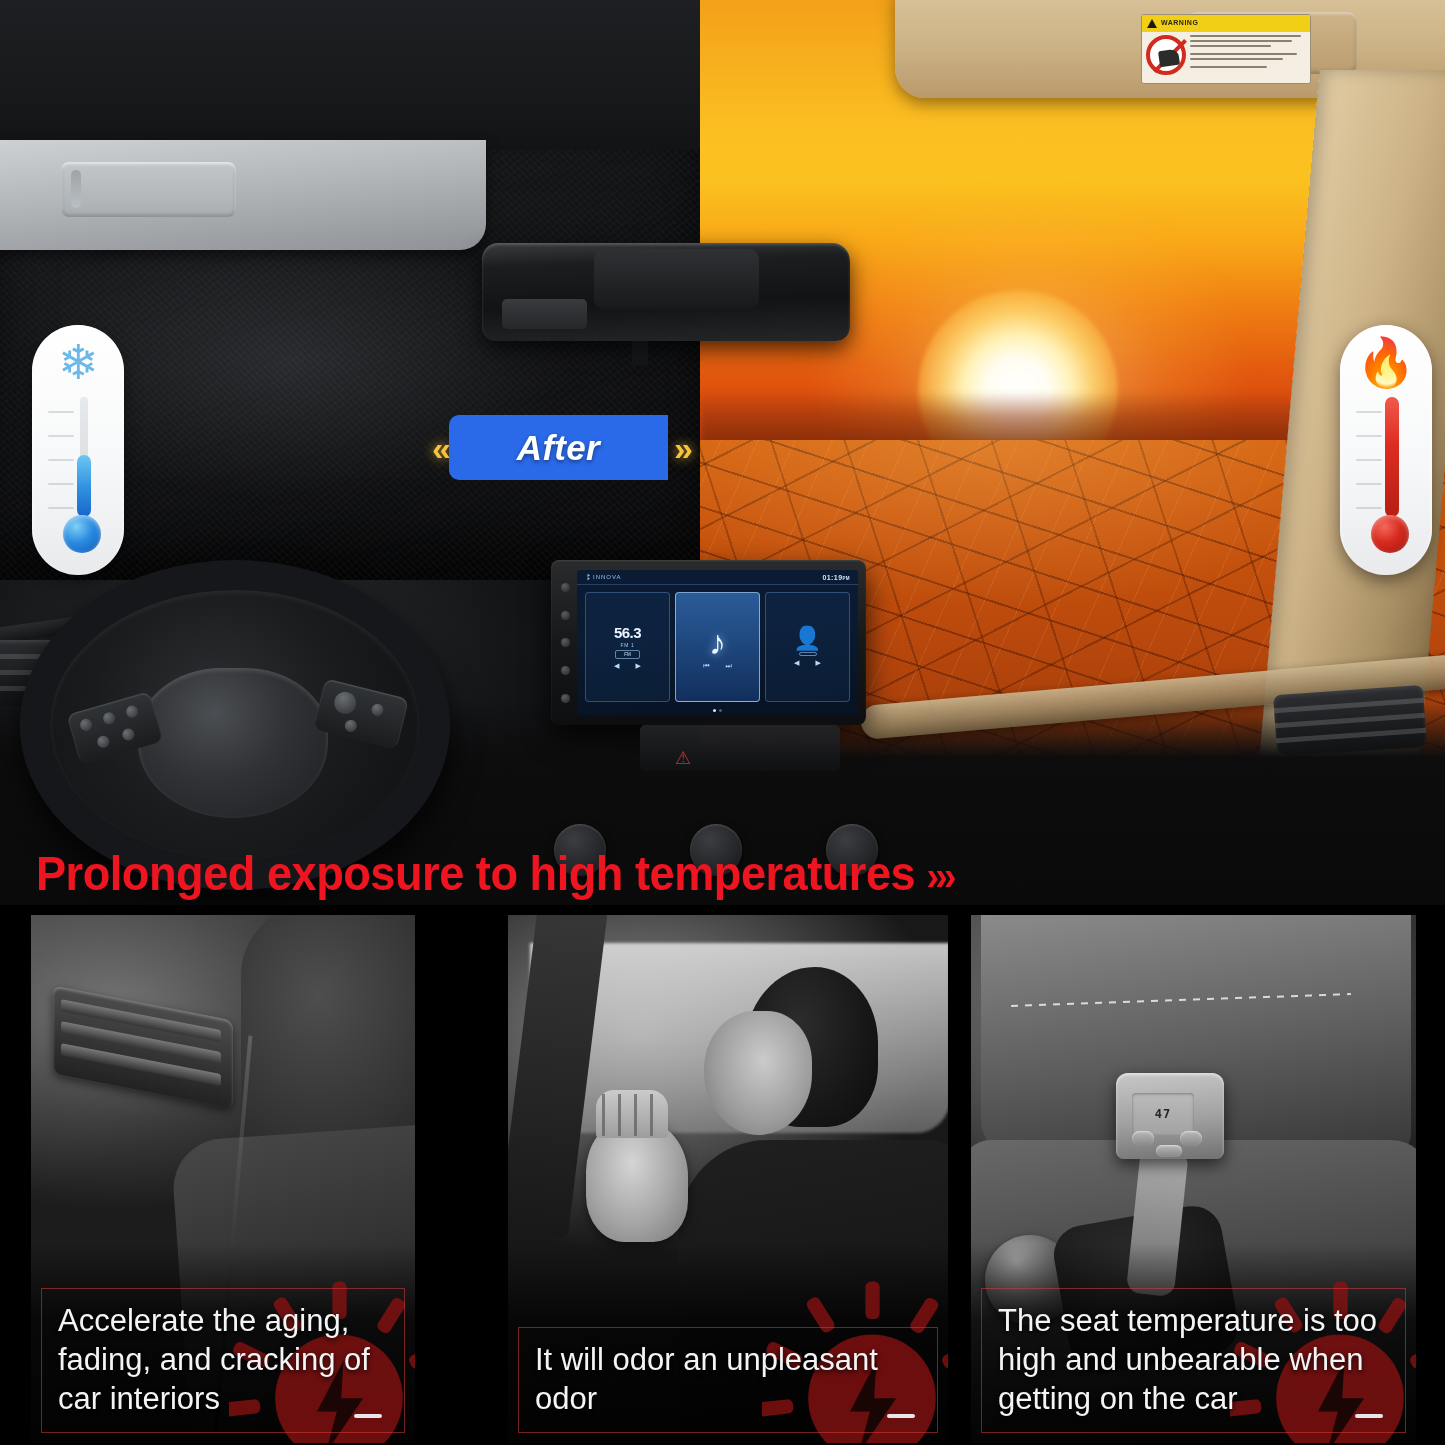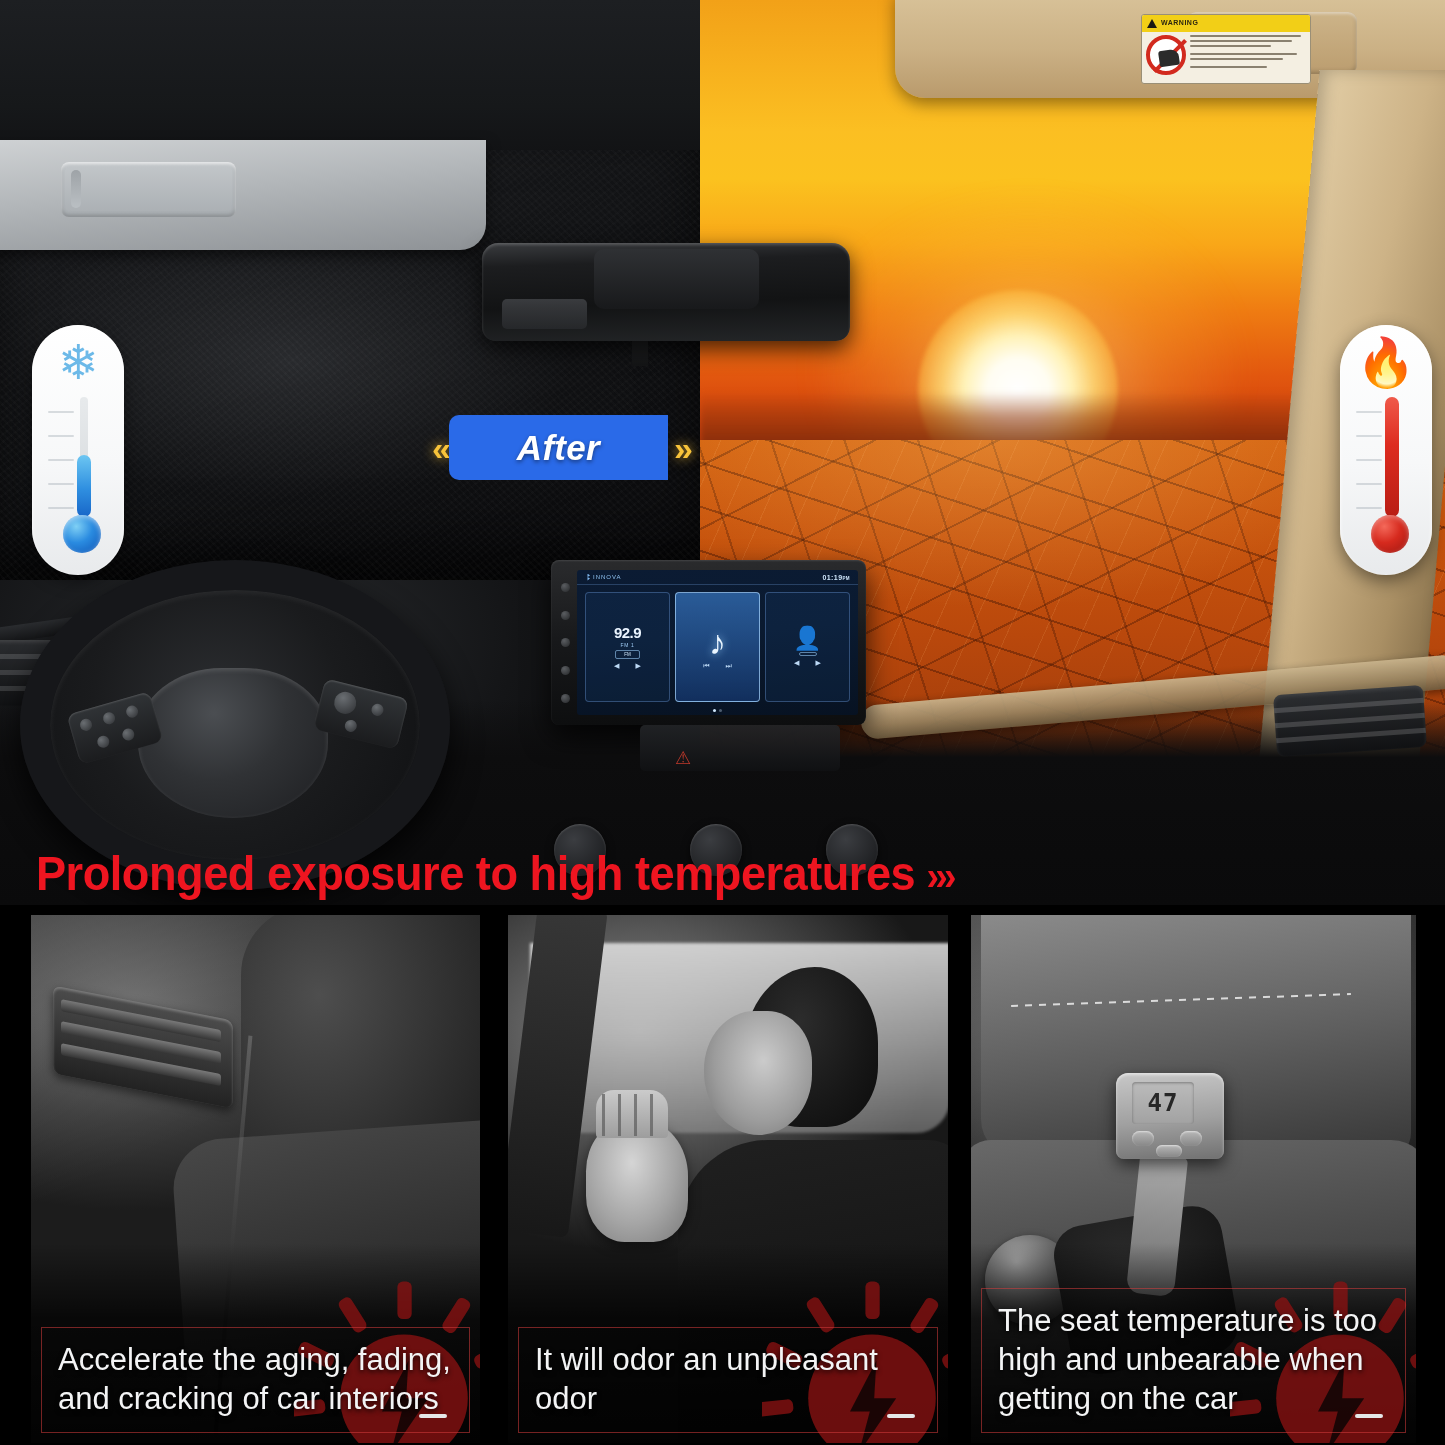--- a/index.html
+++ b/index.html
@@ -373,21 +373,21 @@
   }
   .subtitle{
     color:#ee1520; font-size:48px; font-weight:bold; white-space:nowrap;
     transform:scaleX(.94); transform-origin:left center; letter-spacing:-.5px;
   }
   .subtitle .arrows{ color:#ee1520; font-size:40px; letter-spacing:-4px; margin-left:12px; }
 
   
   .panels{ position:absolute; left:0; top:915px; width:1445px; height:530px; z-index:10; }
   .panel{ position:absolute; top:0; height:528px; overflow:hidden; background:#0b0b0c; }
-  .panel.p1{ left:31px; width:449px; }
+  .panel.p1{ left:31px; width:384px; }
   .panel.p2{ left:508px; width:440px; }
   .panel.p3{ left:971px; width:445px; }
 
   .photo{ position:absolute; inset:0; filter:grayscale(1); }
   
   .photo.ph1{
     background:
       linear-gradient(155deg, rgba(255,255,255,.10) 0%, rgba(0,0,0,0) 40%),
       radial-gradient(ellipse 320px 200px at 22% 18%, #6a6c6e 0%, #3a3c3e 55%, #1b1c1d 100%),
       linear-gradient(170deg,#55585a 0%,#3a3c3e 42%,#202122 75%,#0e0f10 100%);
@@ -485,25 +485,25 @@
     background:linear-gradient(172deg,#67696b 0%,#3e4042 50%,#161718 100%);
     border-radius:30px 40px 0 0;
   }
   .ph3 .gun{
     position:absolute; left:145px; top:158px; width:108px; height:86px;
     background:linear-gradient(175deg,#c6c8ca 0%,#9ea0a2 55%,#6f7173 100%);
     border-radius:12px 12px 8px 8px;
     box-shadow:0 6px 16px rgba(0,0,0,.6), inset 0 2px 3px rgba(255,255,255,.5);
   }
   .ph3 .gun .lcd{
-    position:absolute; left:16px; top:9px; width:62px; height:42px;
+    position:absolute; left:16px; top:20px; width:62px; height:42px;
     background:linear-gradient(180deg,#b9bcbb,#9fa3a2); border-radius:4px;
     box-shadow:inset 0 1px 3px rgba(0,0,0,.35);
     color:#24282a; font-family:"DejaVu Sans Mono","Liberation Mono",monospace;
-    font-size:24px; font-weight:bold; display:flex; align-items:center; justify-content:center;
+    font-size:12px; font-weight:bold; display:flex; align-items:center; justify-content:center;
     letter-spacing:1px;
   }
   .ph3 .gun i{ position:absolute; width:22px;height:15px;border-radius:8px;
     background:linear-gradient(180deg,#b6b8ba,#85878a); box-shadow:inset 0 1px 2px rgba(255,255,255,.55); }
   .ph3 .gun i:nth-child(2){left:16px;top:58px}
   .ph3 .gun i:nth-child(3){left:64px;top:58px}
   .ph3 .gun i:nth-child(4){left:40px;top:72px;width:26px;height:12px}
   .ph3 .grip{
     position:absolute; left:162px; top:240px; width:48px; height:140px;
     background:linear-gradient(180deg,#a9abad,#6b6d6f); border-radius:6px 6px 14px 14px;
@@ -642,21 +642,21 @@
           <span class="hu-brand">
             <i class="hu-bt"></i>
             <span>INNOVA</span>
           </span>
           <span class="hu-clock">
             <span>01:19</span><span class="ampm">PM</span>
           </span>
         </div>
         <div class="hu-tiles">
           <div class="hu-tile">
-            <span class="hu-freq">92.9</span>
+            <span class="hu-freq">56.3</span>
             <span class="hu-band">FM 1</span>
             <span class="hu-chip">FM</span>
             <span class="hu-arrows">
               <span>◀</span>
               <span>▶</span>
             </span>
           </div>
           <div class="hu-tile mid">
             <span class="hu-note">♪</span>
             <span class="hu-arrows">

